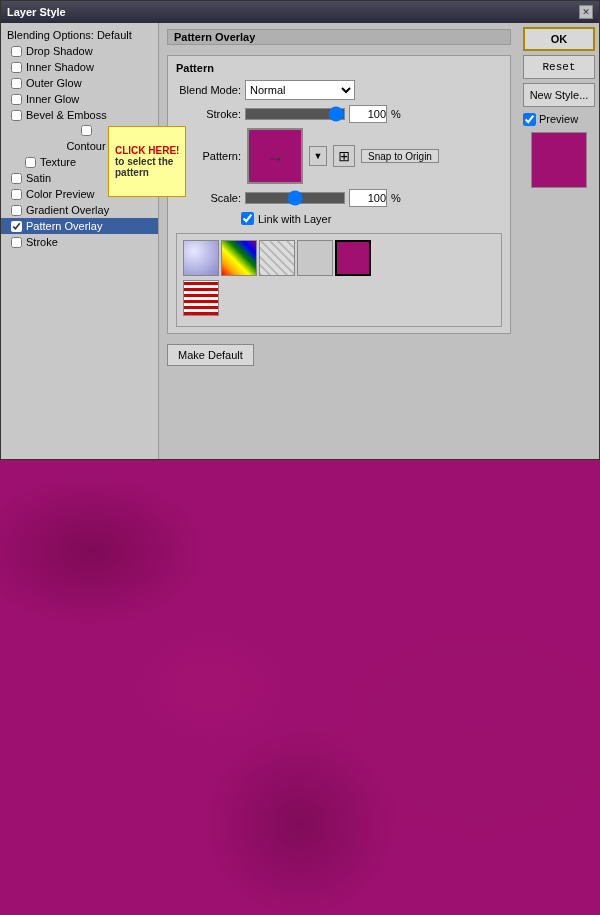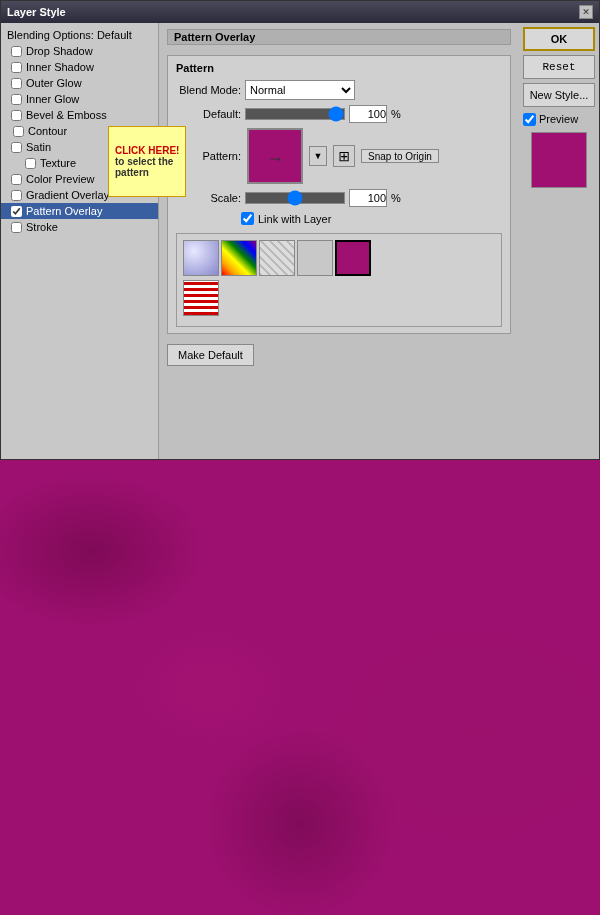--- a/index.html
+++ b/index.html
@@ -456,33 +456,33 @@
       <div class="style-item">
         <input type="checkbox" style="">
         <span>Inner Glow</span>
       </div>
 
       <div class="style-item">
         <input type="checkbox" style="">
         <span>Bevel &amp; Emboss</span>
       </div>
 
-      <div class="style-item" style="padding-left:12px;">
+      <div class="style-item" style="padding-left:19px;flex-direction:column;">
         <input type="checkbox" style="">
         <span>Contour</span>
       </div>
 
+      <div class="style-item" style="padding-left:24px;">
+        <input type="checkbox" style="">
+        <span>Texture</span>
+      </div>
+
       <div class="style-item">
         <input type="checkbox" style="">
         <span>Satin</span>
-      </div>
-
-      <div class="style-item" style="padding-left:24px;">
-        <input type="checkbox" style="">
-        <span>Texture</span>
       </div>
 
       <div class="style-item">
         <input type="checkbox" style="">
         <span>Color Preview</span>
       </div>
 
       <div class="style-item">
         <input type="checkbox" style="">
         <span>Gradient Overlay</span>
@@ -506,21 +506,21 @@
         <div style="font-weight:bold; margin-bottom:6px; font-size:11px;">Pattern</div>
 
         <div class="field-row">
           <span class="field-label">Blend Mode:</span>
           <select class="blend-select">
             <option>Normal</option>
           </select>
         </div>
 
         <div class="field-row">
-          <span class="field-label">Default:</span>
+          <span class="field-label">Stroke:</span>
           <div class="slider-container">
             <input type="range" class="slider" value="100" min="0" max="100" style="">
             <input type="text" class="number-input" value="100" style="">
             <span class="percent-label">%</span>
           </div>
         </div>
 
         <div class="pattern-row">
           <span class="field-label">Pattern:</span>
           <div class="pattern-preview-box">

